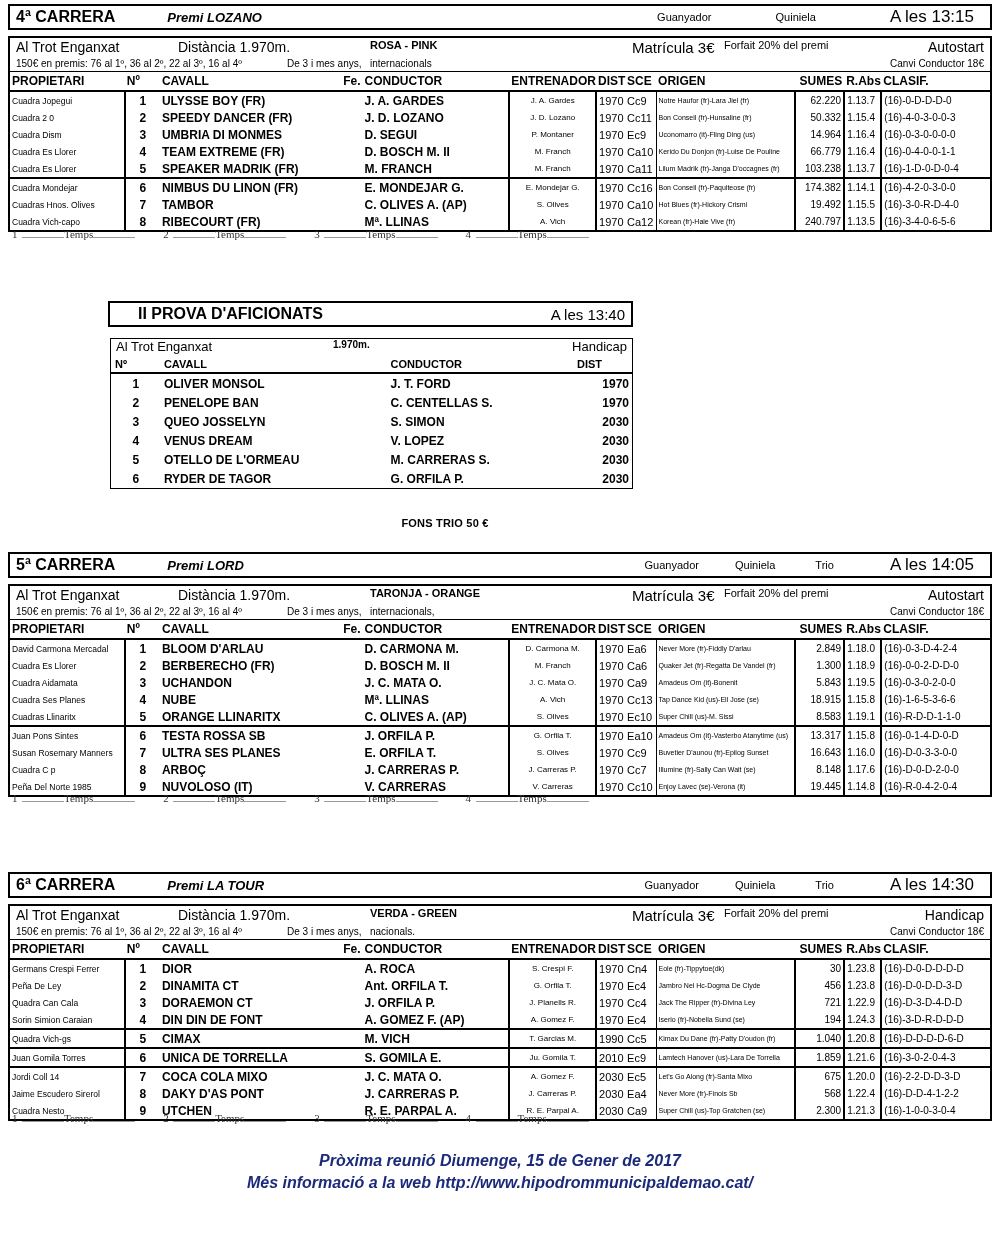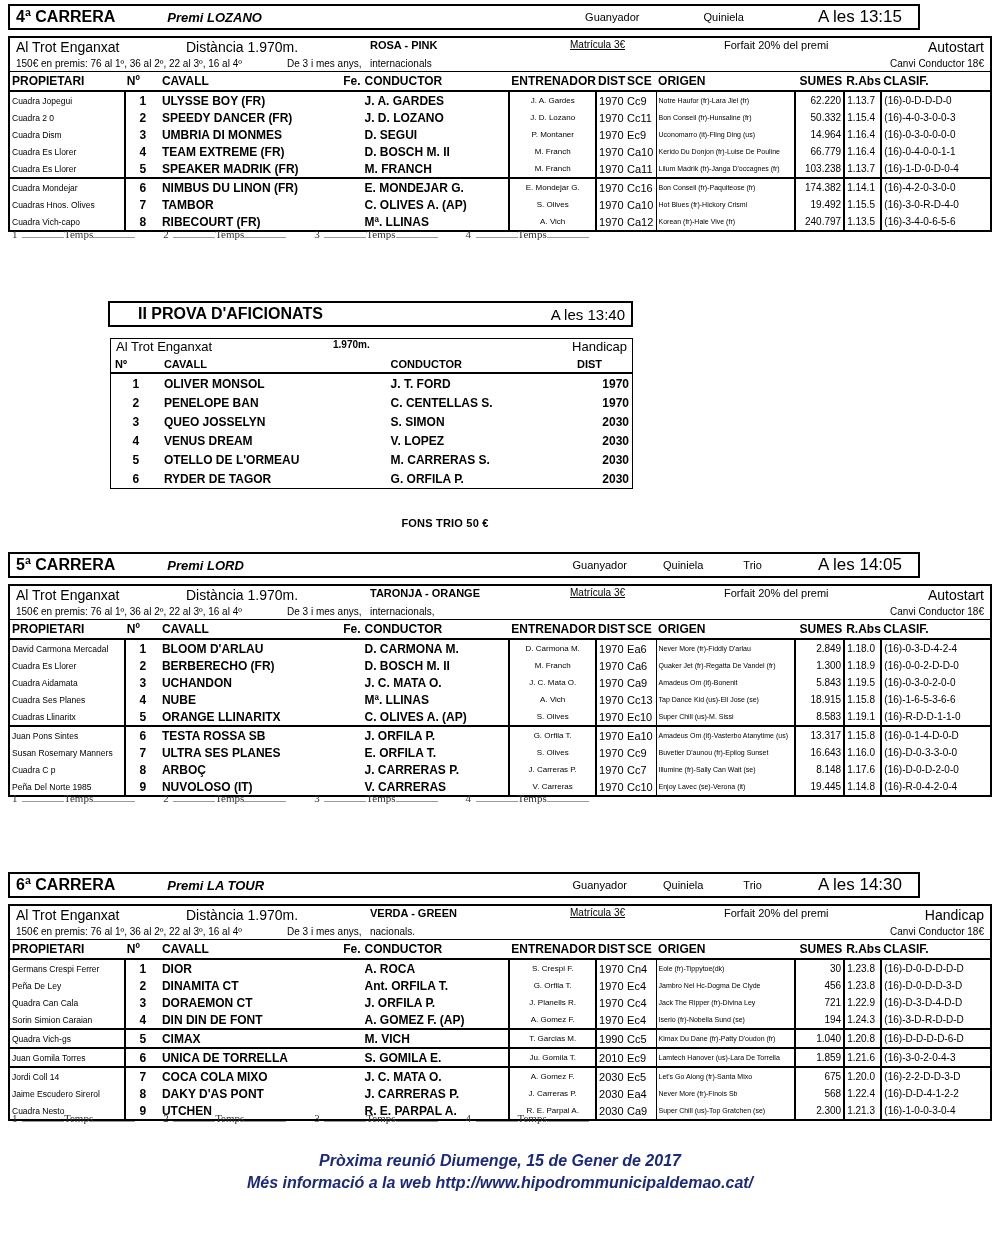--- a/index.html
+++ b/index.html
@@ -14,21 +14,21 @@
     color: #000000;
     position: relative;
     overflow: hidden;
   }
   .page { position: relative; width: 1000px; height: 1249px; }
 
   
   .race-banner {
     position: absolute;
     left: 8px;
-    width: 912px;
+    width: 984px;
     height: 26px;
     border: 2px solid #000;
     box-sizing: border-box;
     display: flex;
     align-items: center;
   }
   .race-banner .rb-num {
     font-size: 16px;
     font-weight: bold;
     padding-left: 6px;
@@ -62,23 +62,23 @@
     border-right: 2px solid #000;
     border-top: 2px solid #000;
   }
   .cond-row1 {
     position: relative;
     height: 19px;
     font-size: 14px;
   }
   .cond-row1 span { position: absolute; white-space: nowrap; top: 1px; }
   .c-trot { left: 6px; }
-  .c-dist { left: 176px; }
+  .c-dist { left: 168px; }
   .c-color { left: 360px; font-size: 11px; font-weight: bold; top: 3px; }
-  .c-matr { left: 560px; font-size: 10px; top: 3px; text-decoration: underline; }
+  .c-matr { left: 622px; font-size: 15px; top: 3px; }
   .c-forf { left: 714px; font-size: 11px; top: 3px; }
   .c-start { right: 6px; }
 
   .cond-row2 {
     position: relative;
     height: 16px;
     font-size: 10px;
   }
   .cond-row2 span { position: absolute; white-space: nowrap; top: 1px; }
   .c-premis { left: 6px; }

